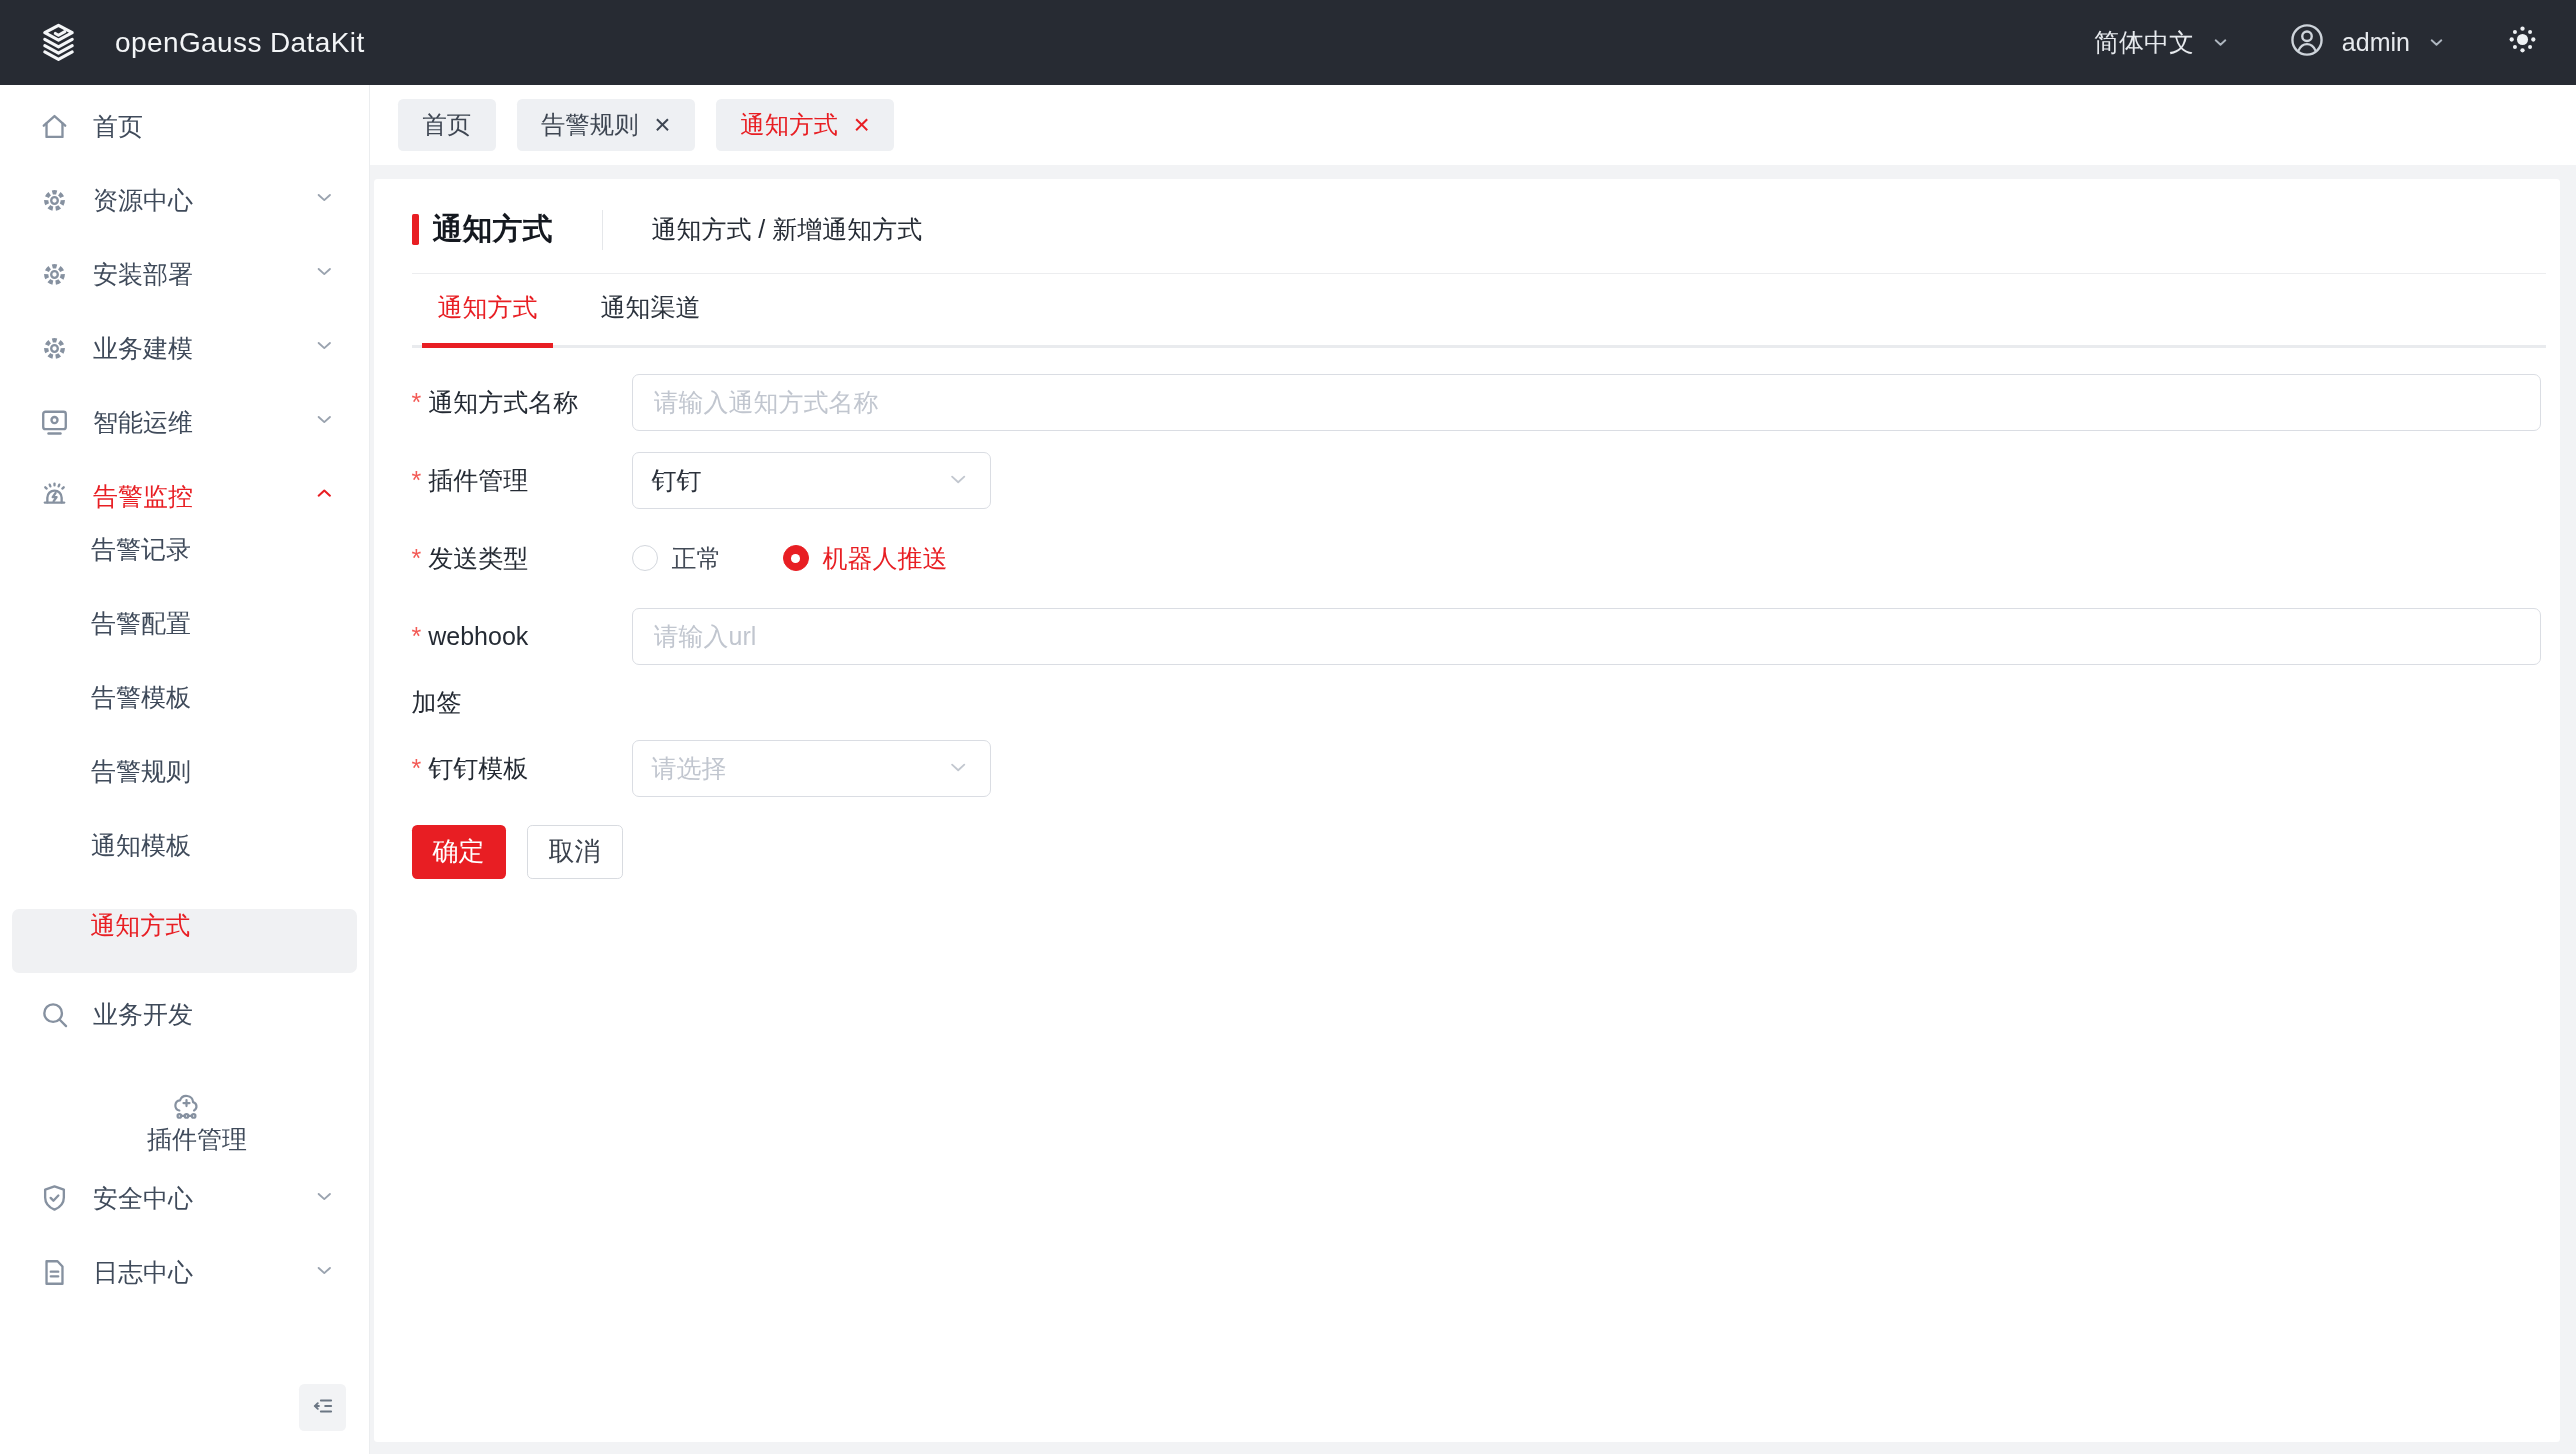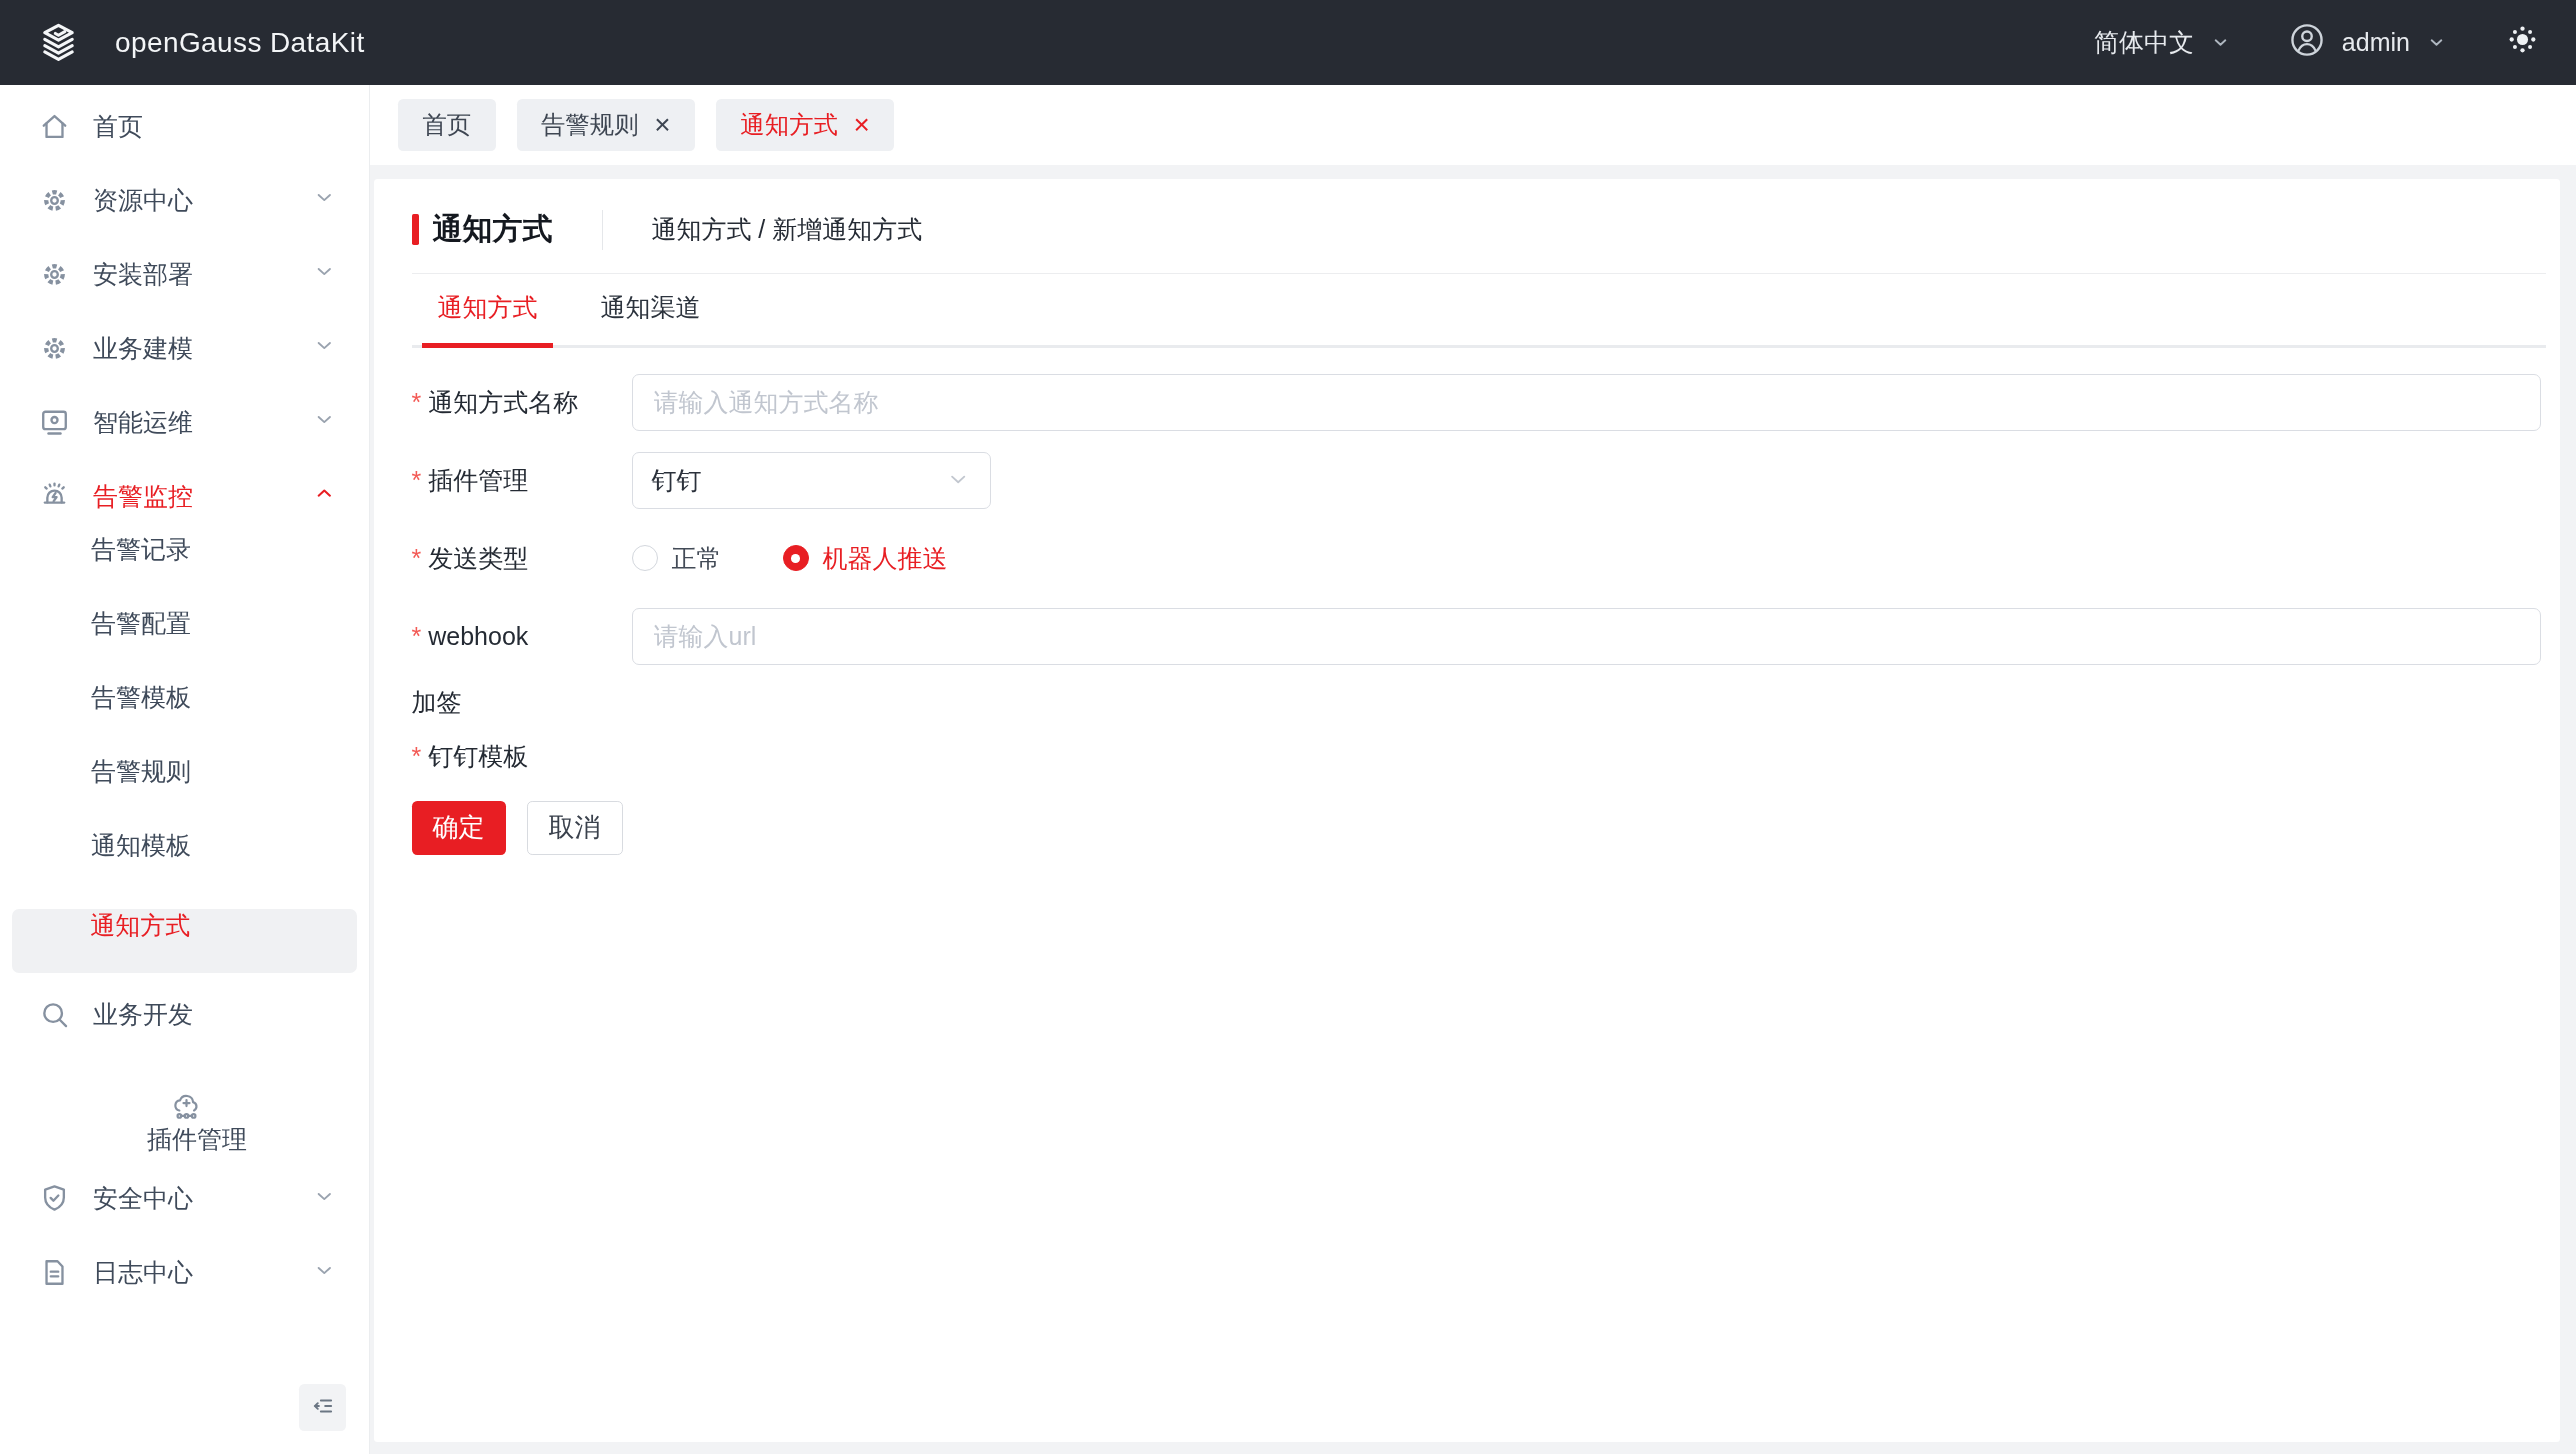--- a/index.html
+++ b/index.html
@@ -418,20 +418,28 @@
             <div class="flabel">
               <span>加签</span>
             </div>
           </div>
 
           <div class="frow">
             <div class="flabel">
               <span class="req">*</span>
               <span>钉钉模板</span>
             </div>
+            <div class="fselect">
+              <span class="fselect-value placeholder">请选择</span>
+              <span>
+                <svg width="24.4" height="24.4" viewBox="0 0 24 24" fill="none" stroke="#c2c7cf" stroke-width="1.8" stroke-linecap="round" stroke-linejoin="round">
+                    <path d="M6 9.5l6 5.5 6-5.5"></path>
+                  </svg>
+              </span>
+            </div>
           </div>
 
           <div class="btn-row">
             <button class="btn btn-primary">确定</button>
             <button class="btn btn-default">取消</button>
           </div>
 
         </div>
       </div>
     </div>

